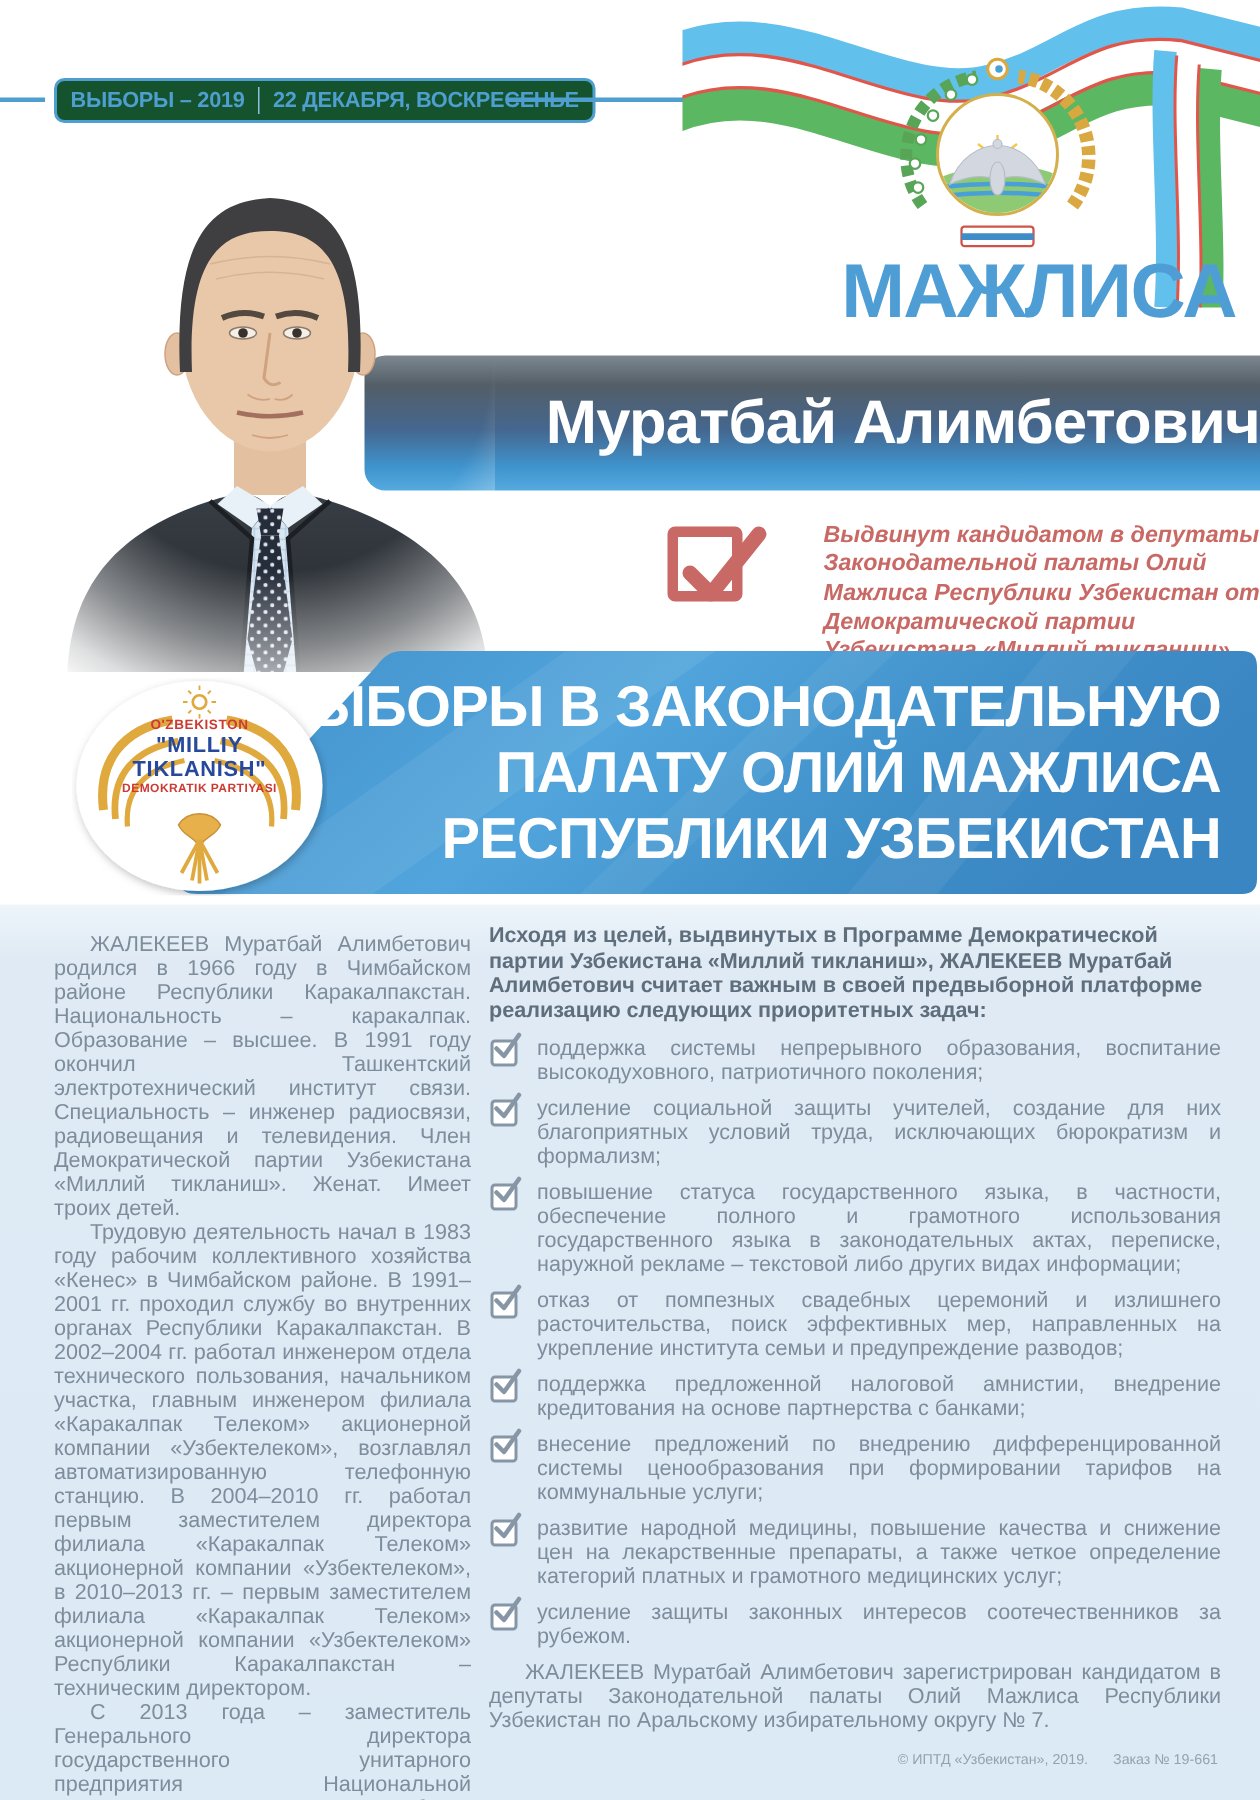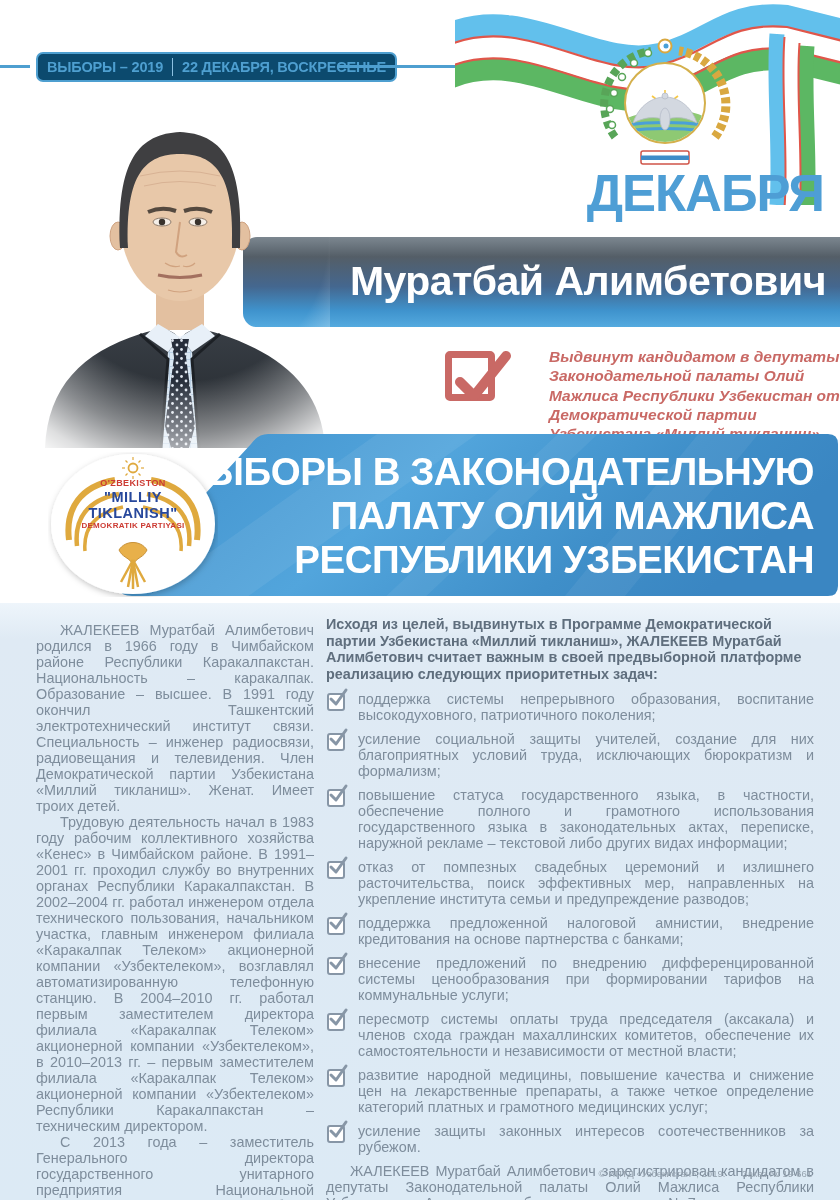--- a/index.html
+++ b/index.html
@@ -3,31 +3,31 @@
 <meta charset="utf-8">
 <style>
   html,body{margin:0;padding:0;background:#ffffff;}
   #page{position:relative;width:840px;height:1200px;background:#ffffff;overflow:hidden;
         font-family:"Liberation Sans", sans-serif;}
   .abs{position:absolute;}
 
   
   .hline{position:absolute;height:2.5px;background:#4e9fd0;top:65px;}
   .badge{position:absolute;top:52px;left:36px;display:flex;align-items:center;
-         border:2px solid #4e9fd0;border-radius:7px;background:#0c4a6e;height:26px;}
+         border:2px solid #4e9fd0;border-radius:7px;background:#14532d;height:26px;}
   .badge span{color:#4e9fd0;font-weight:bold;font-size:14.5px;letter-spacing:-0.2px;white-space:nowrap;padding:0 9px;}
   .badge .bsep{width:0;border-left:1.5px solid #8cc1e2;height:18px;}
 
   
   .surname{position:absolute;top:168px;right:16px;font-size:51px;font-weight:bold;
            color:#4e9ed5;letter-spacing:-1px;line-height:1;}
   .nameband{position:absolute;top:237px;left:243px;width:597px;height:90px;
             border-radius:14px 0 0 14px;
             background:linear-gradient(180deg,#7c8790 0%,#545e67 22%,#44678f 55%,#3f93cd 82%,#54aadf 100%);}
-  .nameband .nm{display:block;text-align:right;padding-right:14px;color:#fff;font-weight:bold;
+  .nameband .nm{display:block;text-align:right;color:#fff;font-weight:bold;
             font-size:41px;line-height:88px;letter-spacing:-0.5px;}
 
   
   .checkblock{position:absolute;top:347px;left:445px;width:372px;}
   .redbox{position:absolute;left:0;top:4px;width:36px;height:36px;border:7px solid #c96965;
           border-radius:5px;background:#fff;}
   .redcheck{position:absolute;left:-4px;top:-12px;overflow:visible;}
   .redtext{margin-left:104px;width:300px;color:#c96965;font-weight:bold;font-style:italic;
            font-size:15.5px;line-height:19.3px;text-align:left;}
 
@@ -193,21 +193,21 @@
 
     <path d="M 140,104 L 136,134 Q 140,141 147,137" fill="none" stroke="#d0a27f" stroke-width="2"></path>
     <path d="M 125,145 Q 132,150 140,148" fill="none" stroke="#d0a27f" stroke-width="1.2"></path>
     <path d="M 155,145 Q 150,150 143,148" fill="none" stroke="#d0a27f" stroke-width="1.2"></path>
     <path d="M 118,157 Q 140,162 162,157" fill="none" stroke="#a3705f" stroke-width="3"></path>
     <path d="M 128,172 Q 140,176 152,172" fill="none" stroke="#d0a27f" stroke-width="1.2"></path>
 
     <rect x="0" y="0" width="290" height="330" fill="url(#fadeout)"></rect>
   </svg>
 
-  <div class="surname">ДЕКАБРЯ</div>
+  <div class="surname">МАЖЛИСА</div>
 
   <div class="checkblock">
     <div class="redbox">
       <svg class="redcheck" width="66" height="66" viewBox="0 0 66 66">
         <path d="M 12,36 L 26,50 L 58,10" fill="none" stroke="#c96965" stroke-width="10" stroke-linecap="round" stroke-linejoin="round"></path>
       </svg>
     </div>
     <div class="redtext">Выдвинут кандидатом в депутаты Законодательной палаты Олий Мажлиса Республики Узбекистан от Демократической партии Узбекистана «Миллий тикланиш».</div>
   </div>
 
@@ -339,28 +339,20 @@
           </svg>
         </span>
       <span class="itxt">внесение предложений по внедрению дифференцированной системы ценообразования при формировании тарифов на коммунальные услуги;</span>
     </div>
     <div class="item">
       <span class="cbx">
           <svg width="22" height="22" viewBox="0 0 22 22">
             <path d="M 3,10 L 8,15 L 18,1" fill="none" stroke="#8796a6" stroke-width="3" stroke-linecap="round" stroke-linejoin="round"></path>
           </svg>
         </span>
-      <span class="itxt">пересмотр системы оплаты труда председателя (аксакала) и членов схода граждан махаллинских комитетов, обеспечение их самостоятельности и независимости от местной власти;</span>
-    </div>
-    <div class="item">
-      <span class="cbx">
-          <svg width="22" height="22" viewBox="0 0 22 22">
-            <path d="M 3,10 L 8,15 L 18,1" fill="none" stroke="#8796a6" stroke-width="3" stroke-linecap="round" stroke-linejoin="round"></path>
-          </svg>
-        </span>
       <span class="itxt">развитие народной медицины, повышение качества и снижение цен на лекарственные препараты, а также четкое определение категорий платных и грамотного медицинских услуг;</span>
     </div>
     <div class="item">
       <span class="cbx">
           <svg width="22" height="22" viewBox="0 0 22 22">
             <path d="M 3,10 L 8,15 L 18,1" fill="none" stroke="#8796a6" stroke-width="3" stroke-linecap="round" stroke-linejoin="round"></path>
           </svg>
         </span>
       <span class="itxt">усиление защиты законных интересов соотечественников за рубежом.</span>
     </div>

